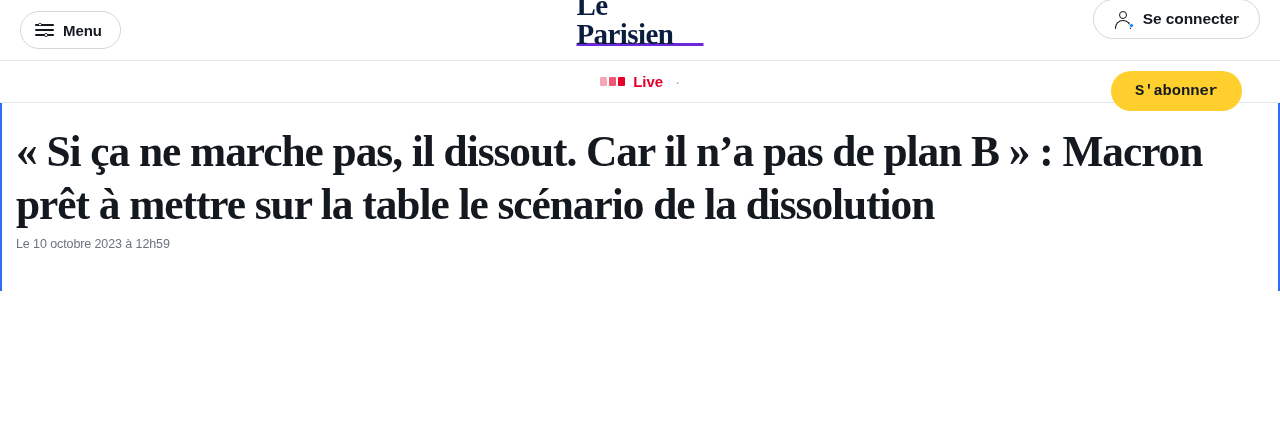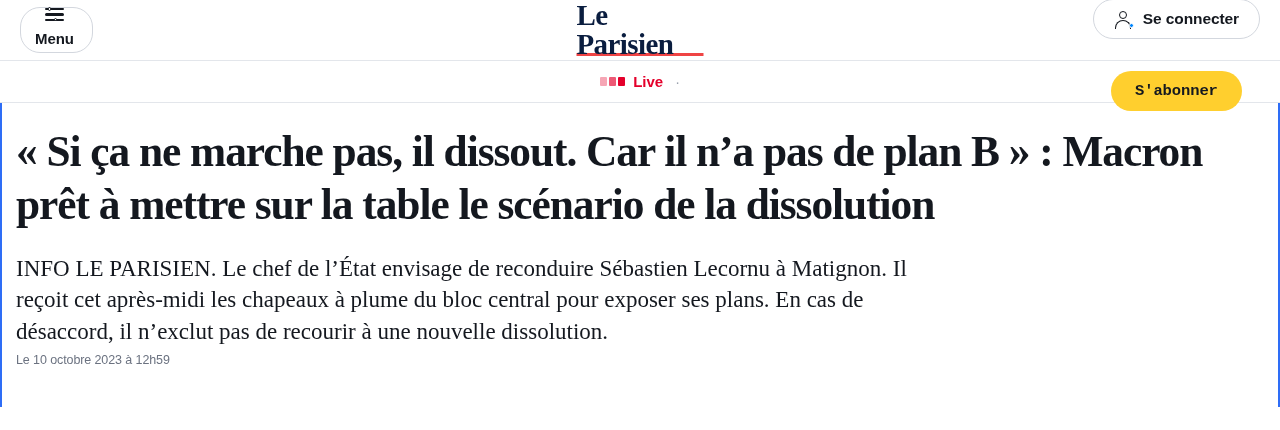--- a/index.html
+++ b/index.html
@@ -18,27 +18,26 @@
     display: flex;
     align-items: center;
     padding: 0 20px;
     background: #ffffff;
   }
 
   .menu-btn {
     display: flex;
     align-items: center;
     gap: 9px;
-    height: 46px;
+    height: 38px;
     padding: 0 18px 0 14px;
     border: 1px solid #d3d7de;
     border-radius: 20px;
     background: #fff;
     cursor: pointer;
-    flex-direction: column;
   }
   .menu-btn .label {
     font-size: 15px;
     font-weight: 700;
     color: #14181f;
     letter-spacing: -0.1px;
   }
   .burger { width: 19px; height: 13px; position: relative; display:block; }
   .burger i {
     position: absolute; left: 0; height: 2.2px; background: #14181f; border-radius: 2px;
@@ -49,29 +48,29 @@
   .burger .dot {
     position: absolute; width: 3.6px; height: 3.6px; border-radius: 50%;
     background: #fff; border: 1.6px solid #14181f; box-sizing: border-box;
   }
   .burger .dot.d1 { top: -0.8px; left: 3px; }
   .burger .dot.d2 { top: 9.9px; left: 9px; }
 
   .logo-wrap {
     position: absolute;
     left: 50%;
-    top: 10px;
+    top: 0;
     transform: translateX(-50%);
     width: 127px;
     height: 46px;
     background: #ffffff;
     display: flex;
     align-items: center;
     justify-content: center;
-    border-bottom: 3px solid #ef4444;
+    border-bottom: 3px solid #6d28d9;
     cursor: pointer;
   }
   .logo-wrap .logo-text {
     font-family: "Liberation Serif", serif;
     font-size: 29px;
     font-weight: 700;
     color: #0a1d3f;
     letter-spacing: -0.6px;
     line-height: 1;
     padding-bottom: 4px;
@@ -300,17 +299,16 @@
         <span></span>
         <span></span>
       </span>
     <span class="live-label">Live</span>
   </div>
   <span class="live-sep">·</span>
 </div>
 
 <div class="article">
   <h1 class="headline">« Si ça ne marche pas, il dissout. Car il n’a pas de plan B » : Macron prêt à mettre sur la table le scénario de la dissolution</h1>
-  <p class="standfirst">INFO LE PARISIEN. Le chef de l’État envisage de reconduire Sébastien Lecornu à Matignon. Il reçoit cet après-midi les chapeaux à plume du bloc central pour exposer ses plans. En cas de désaccord, il n’exclut pas de recourir à une nouvelle dissolution.</p>
 
 
   <div class="timestamp">Le 10 octobre 2023 à 12h59</div>
 </div>
 
 </body></html>

